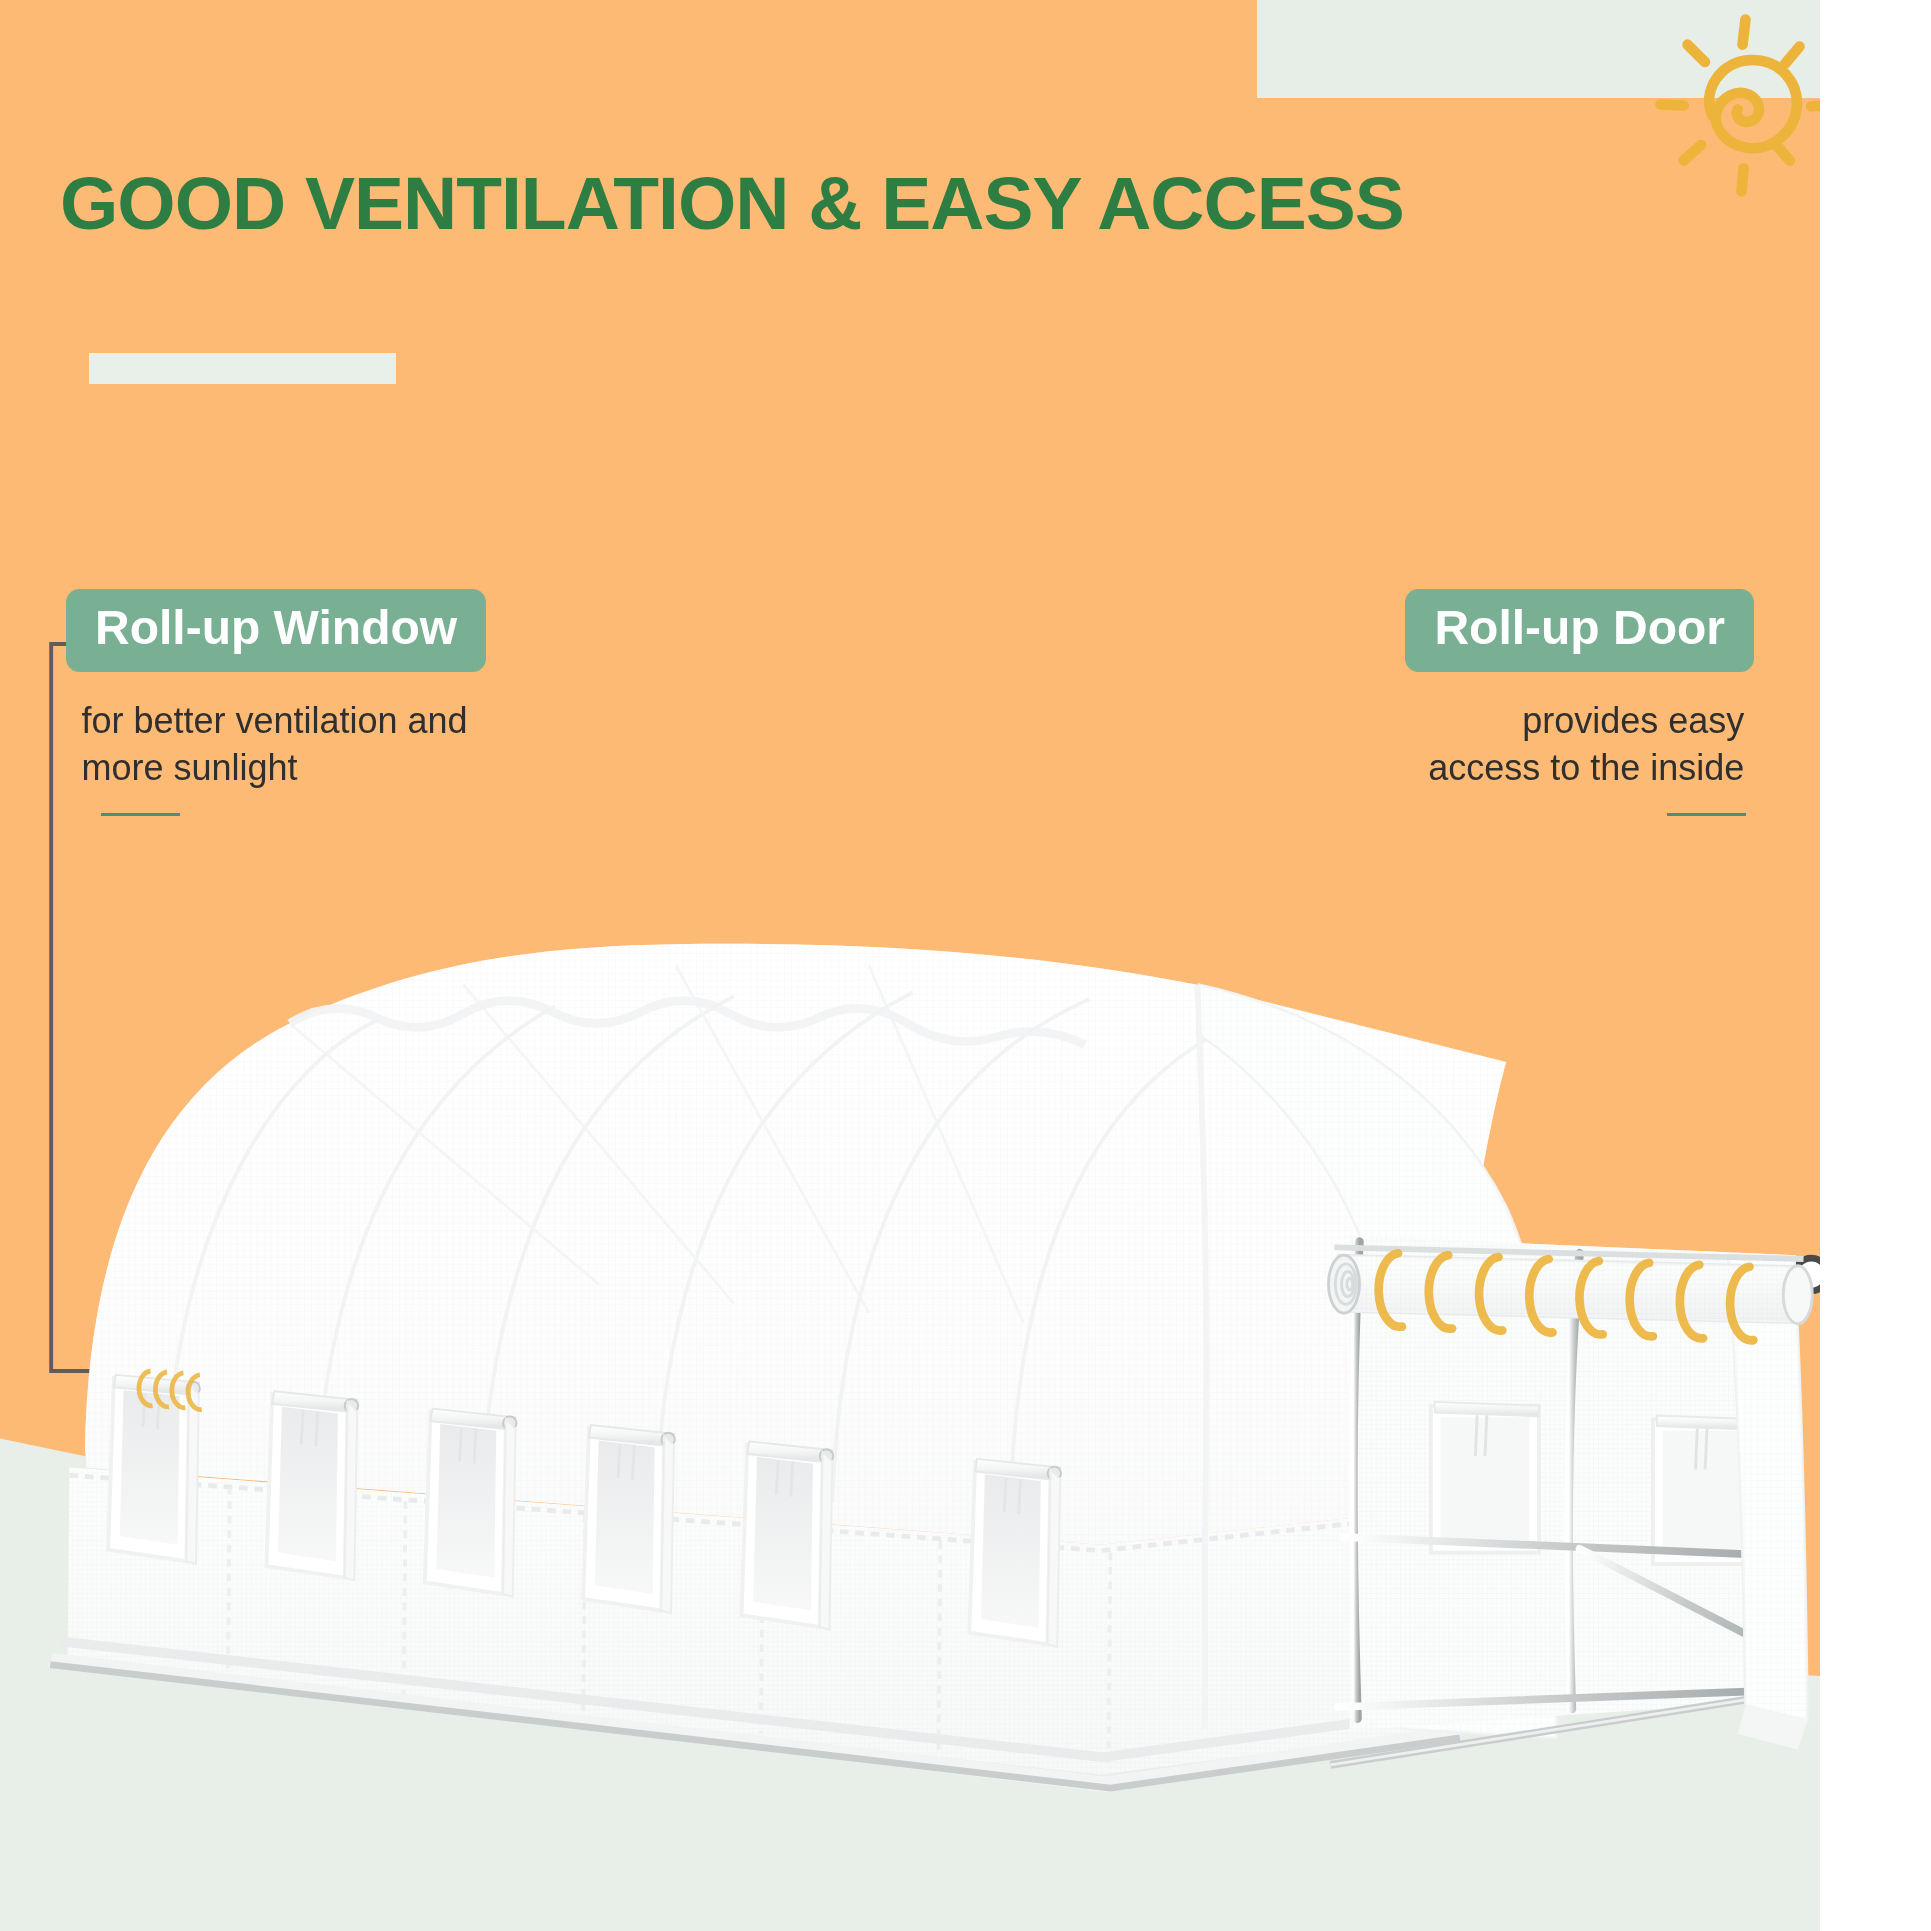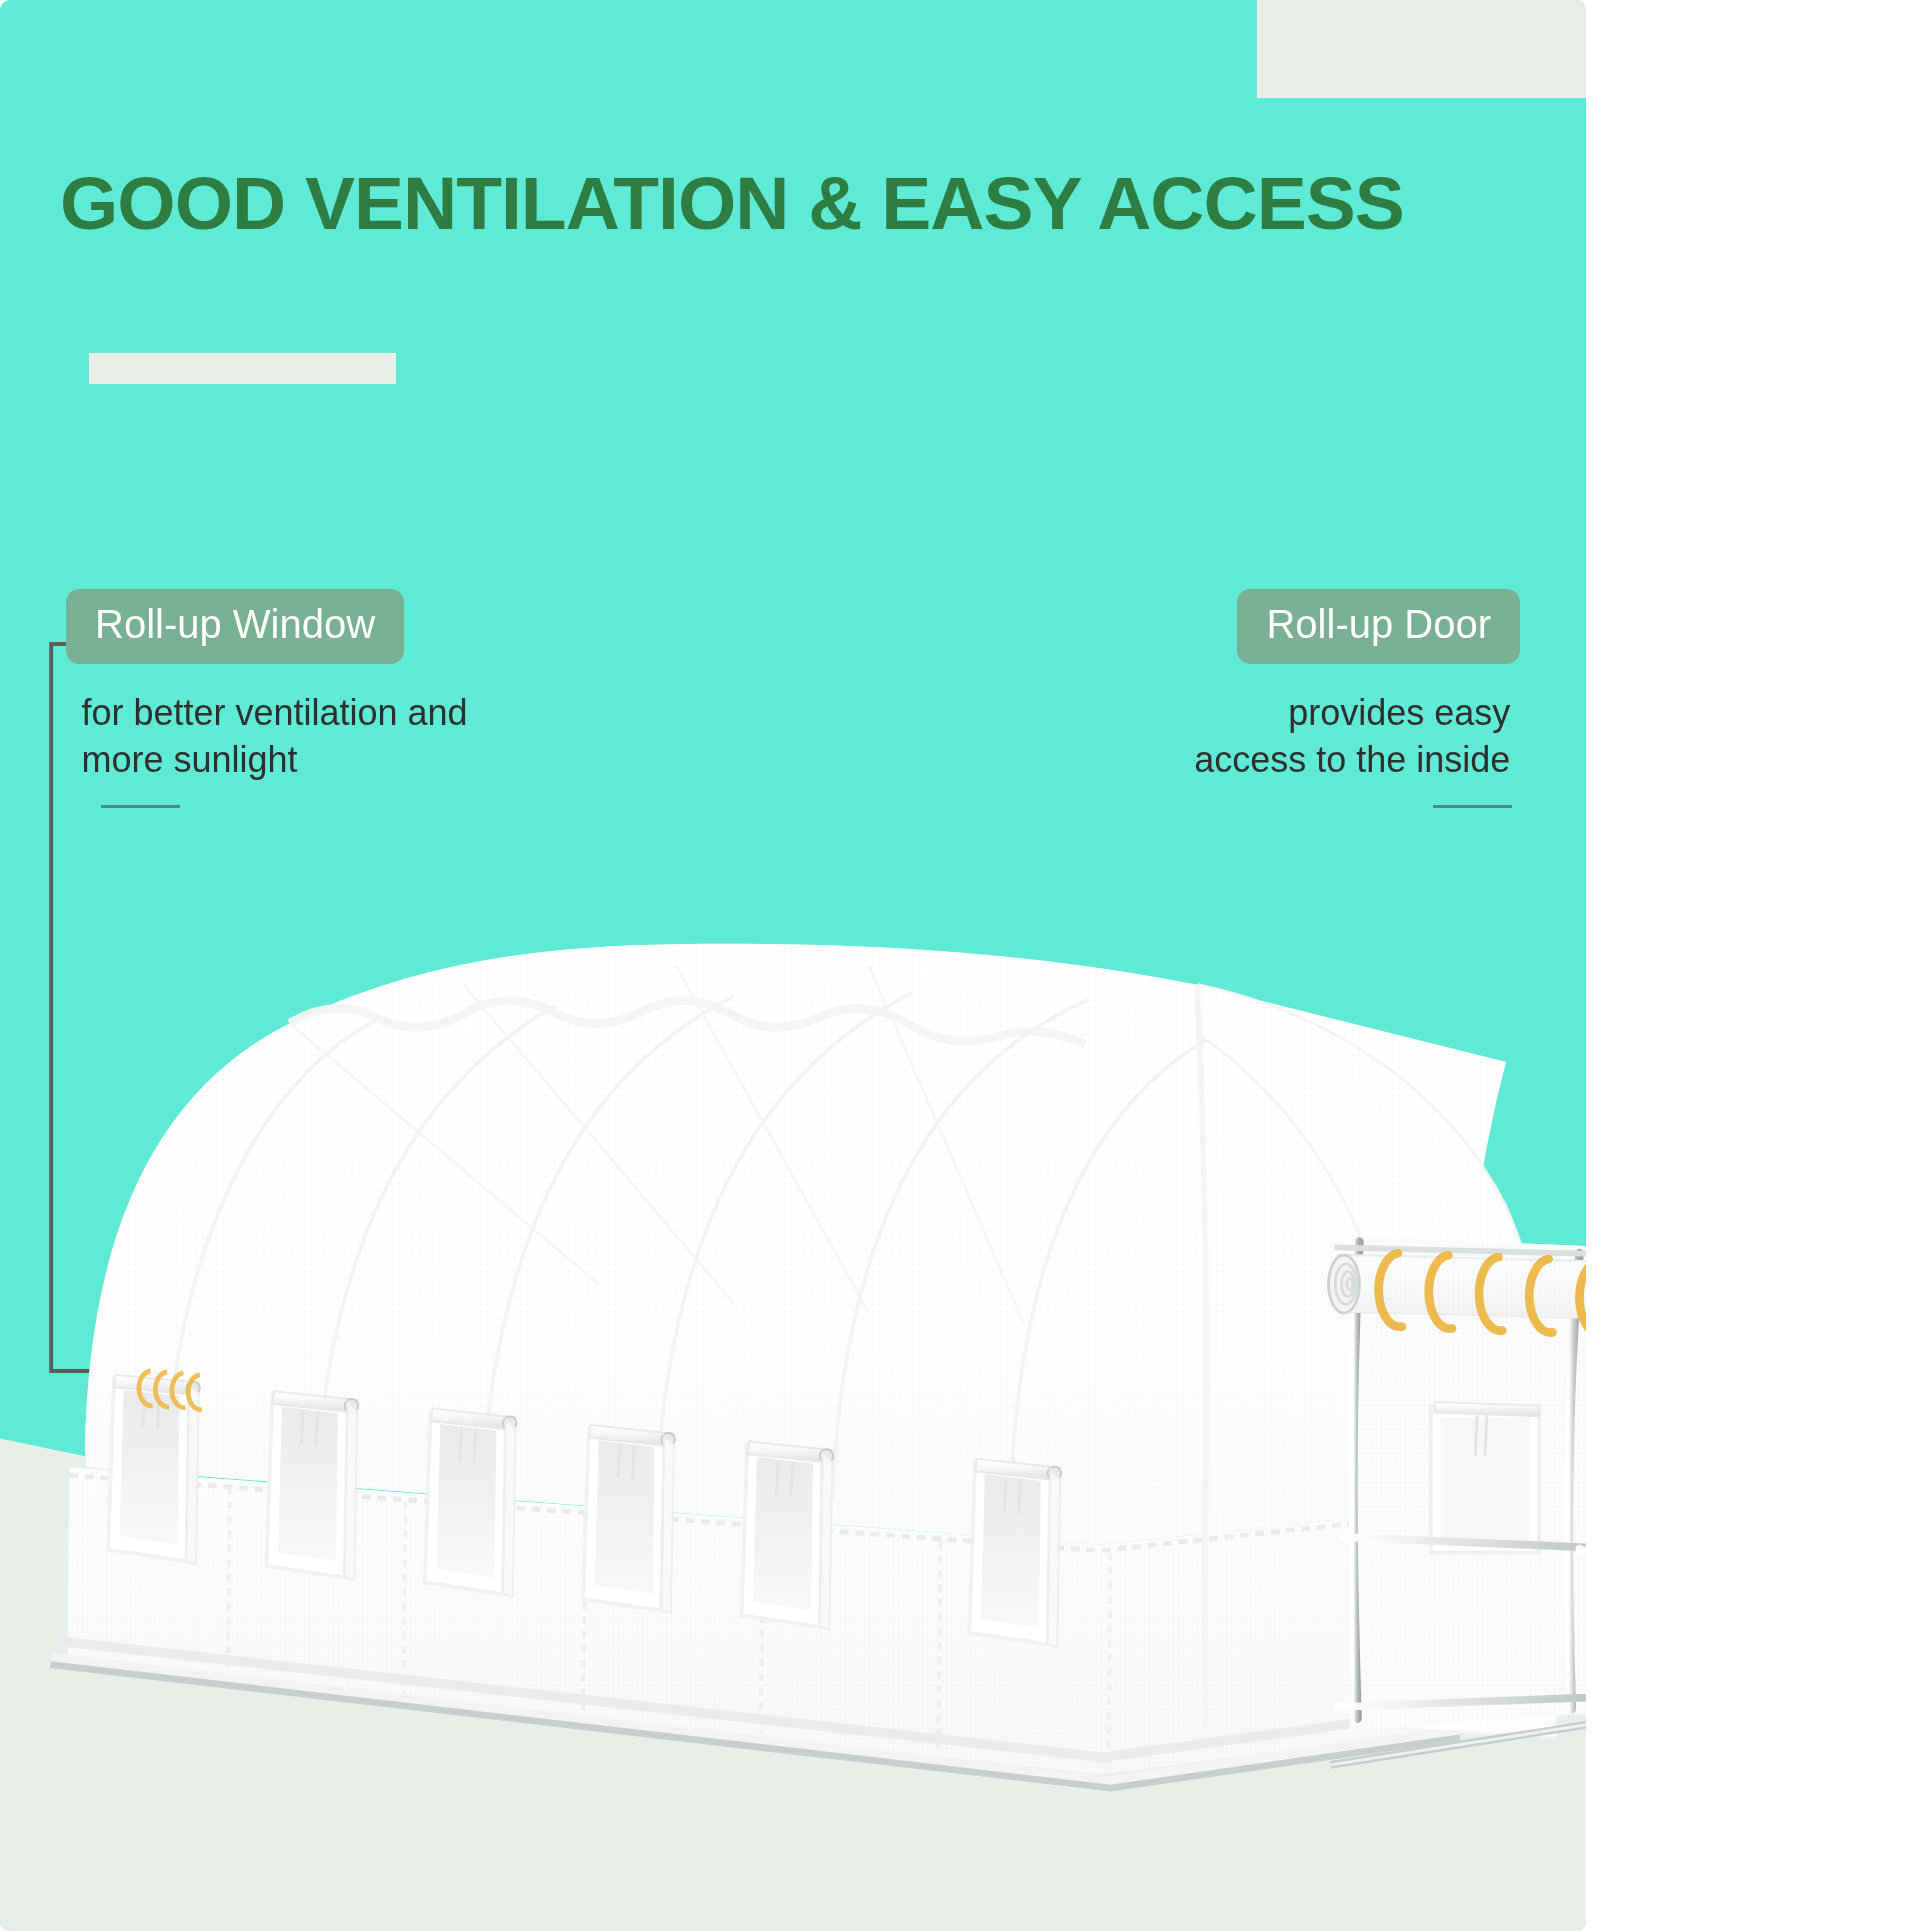--- a/index.html
+++ b/index.html
@@ -2,21 +2,21 @@
 <html><head>
 <meta charset="utf-8">
 <style>
   html,body{margin:0;padding:0;}
   body{
     width:1931px;height:1931px;
     background:#ffffff;
     font-family:"Liberation Sans",sans-serif;
     overflow:hidden;
   }
-  #stage{position:relative;width:1586px;height:1931px;overflow:hidden;background:#5eead4;border-radius:10px;}
+  #stage{position:relative;width:1820px;height:1931px;overflow:hidden;background:#fdba74;}
 
   
   .band-topright{
     position:absolute;left:1257px;top:0;width:674px;height:98px;
     background:#e7eee8;
   }
   .bar-undertitle{
     position:absolute;left:89px;top:353px;width:307px;height:31px;
     background:#e9efe9;
   }
@@ -29,21 +29,21 @@
   }
 
   
   .sun-icon{position:absolute;left:1645px;top:7.7px;width:198px;height:193px;}
 
   
   .callout{position:absolute;}
   .badge{
     display:inline-block;
     background:#79af93;border-radius:13.5px;
-    color:#ffffff;font-size:40px;font-weight:normal;
+    color:#ffffff;font-size:48px;font-weight:bold;
     padding:15.4px 29px 19.3px 29px;line-height:1;
     white-space:nowrap;
   }
   .desc{
     margin-top:25px;
     font-size:36px;color:#2f2f2f;line-height:1.32;
     font-weight:300;
     white-space:pre-line;
   }
   .rule{height:2.9px;background:#4e8b83;margin-top:21px;}

